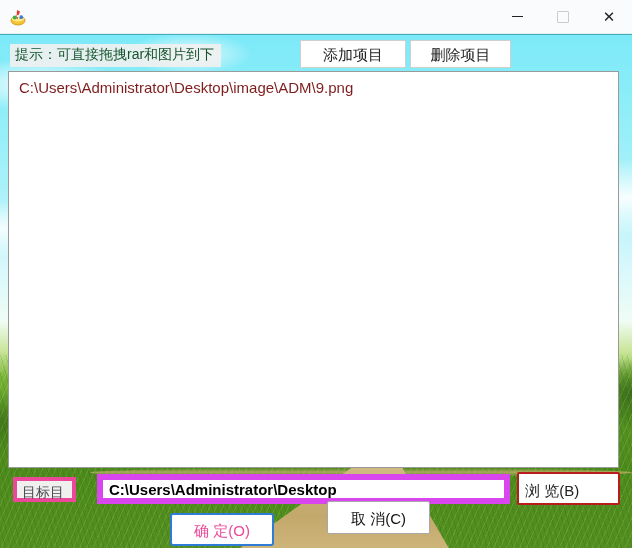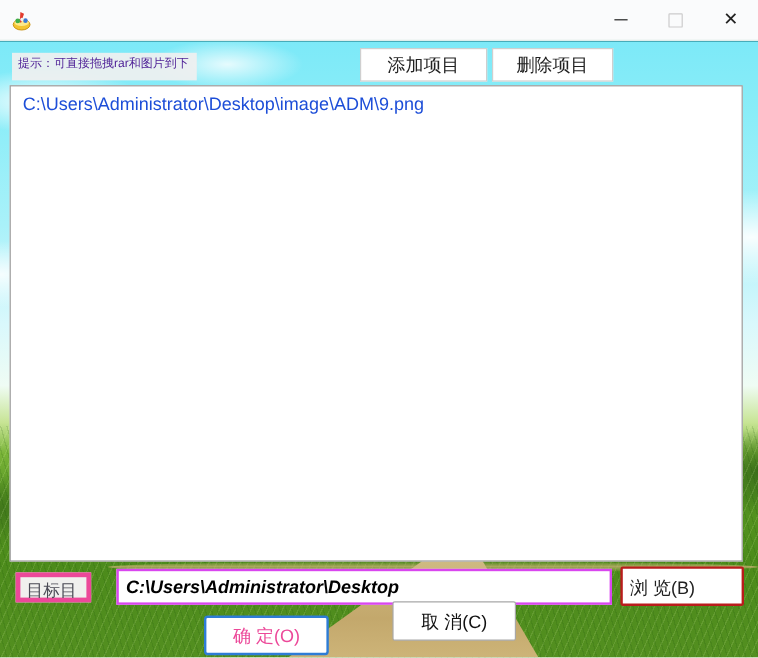--- a/index.html
+++ b/index.html
@@ -57,51 +57,51 @@
   .trail{
     position:absolute;left:0;top:466px;width:632px;height:82px;z-index:1;
     clip-path:polygon(56% 0%, 63.5% 0%, 71% 100%, 38% 100%);
     background:linear-gradient(180deg,#cfba82,#c3a86c 60%,#cdb478);
   }
 
   
   .hint-label{
     position:absolute;left:10px;top:44px;height:19px;z-index:2;
     background:rgba(240,240,240,.92);
-    padding:2px 7px 2px 5px;font-size:10px;color:#4c1d95;white-space:nowrap;
+    padding:2px 7px 2px 5px;font-size:14px;color:#14532d;white-space:nowrap;
   }
   .tool-btn{
     position:absolute;top:40px;height:28px;z-index:2;box-sizing:border-box;
     background:#fff;border:1px solid #cfcfcf;
     font-size:15px;color:#222;text-align:center;line-height:26px;cursor:default;
   }
   .btn-add{left:300px;width:106px;}
   .btn-del{left:410px;width:101px;}
   .btn-clear{left:515px;width:102px;margin-top:41px;}
 
   
   .item-list{
     position:absolute;left:8px;top:71px;width:611px;height:397px;z-index:2;
     box-sizing:border-box;background:#fff;border:1px solid #9a9a9a;
     padding:5px 10px;overflow:hidden;
   }
   .list-header{font-size:14.5px;color:#000;line-height:22px;}
-  .list-item{font-size:15px;color:#1d4ed8;line-height:22px;white-space:nowrap;}
+  .list-item{font-size:15px;color:#7f1d1d;line-height:22px;white-space:nowrap;}
 
   
   .target-label{
     position:absolute;left:13px;top:477px;width:63px;height:25px;z-index:2;
     box-sizing:border-box;background:#f0f0ee;border:4px solid #ec4899;
     font-size:14px;color:#4a4a55;line-height:23px;padding-left:5px;
   }
   .target-input{
     position:absolute;left:97px;top:474px;width:413px;height:30px;z-index:2;
-    box-sizing:border-box;background:#fff;border:2px solid #d946ef;
+    box-sizing:border-box;background:#fff;border:6px solid #d946ef;
     font-family:"Liberation Sans","DejaVu Sans",sans-serif;
-    font-size:15px;font-weight:600;color:#000;padding:0 6px;outline:none;font-style:italic;
+    font-size:15px;font-weight:600;color:#000;padding:0 6px;outline:none;
   }
   .browse-btn{
     position:absolute;left:517px;top:472px;width:103px;height:33px;z-index:2;
     box-sizing:border-box;background:#fff;border:2px solid #b91c1c;border-radius:2px;
     font-size:15px;color:#222;text-align:left;line-height:31px;cursor:default;
   }
 
   
   .ok-btn{
     position:absolute;left:170px;top:513px;width:104px;height:33px;z-index:2;

